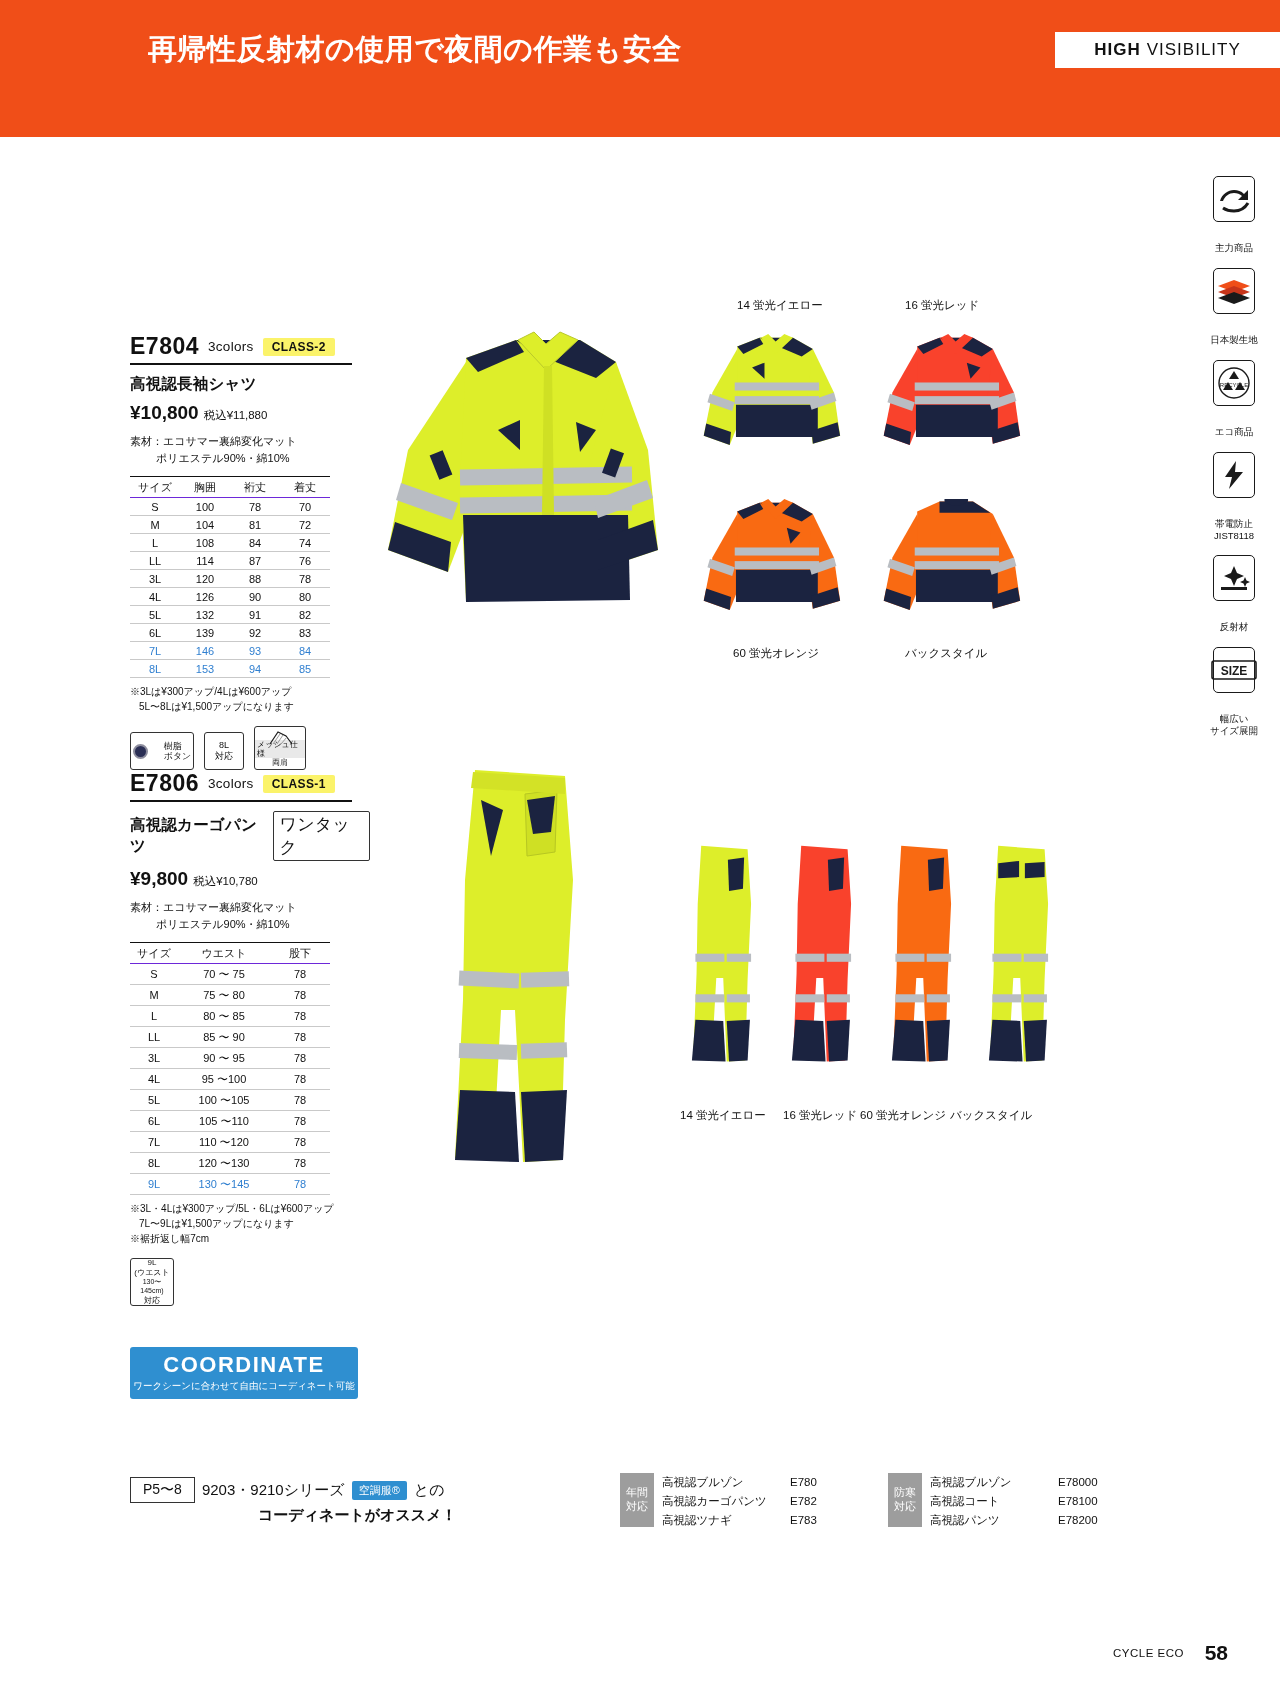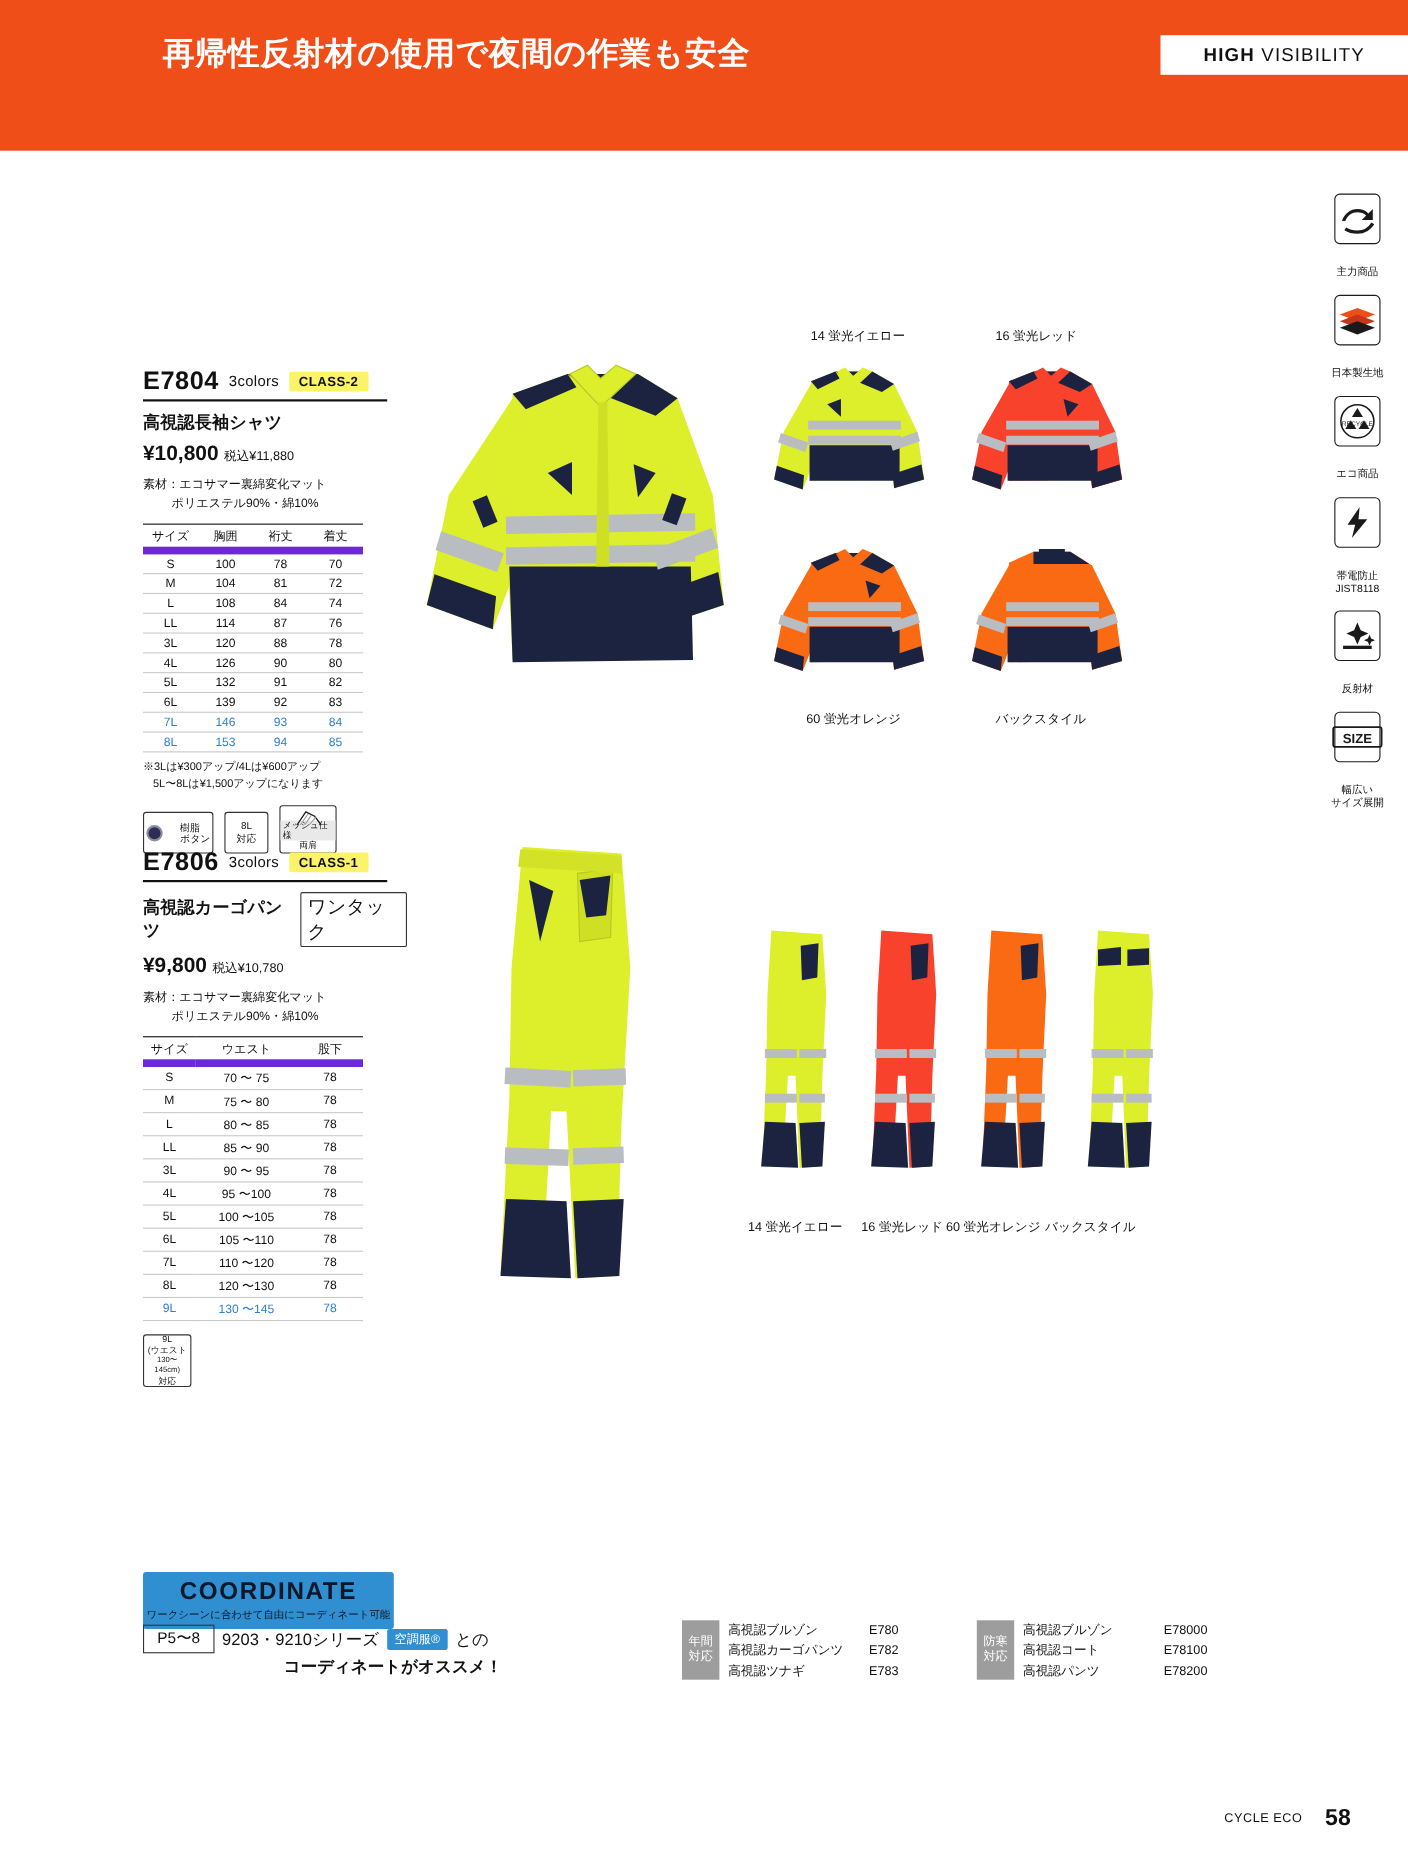--- a/index.html
+++ b/index.html
@@ -58,21 +58,21 @@
   .price { margin-top:7px; font-size:19px; font-weight:bold; }
   .price small { font-size:11.5px; font-weight:normal; margin-left:5px; }
   .material { margin-top:9px; font-size:11px; line-height:1.55; }
   .material .ind { padding-left:26px; display:block; }
 
   
   table.size { border-collapse:collapse; margin-top:9px; font-size:11px; }
   table.size th, table.size td {
     border-bottom:1px solid #c9c9c9; text-align:center; padding:2.5px 0; font-weight:normal;
   }
-  table.size thead th { border-top:1px solid #111; border-bottom:7px solid #6d28d9; font-weight:normal;}
+  table.size thead th { border-top:1px solid #111; border-bottom:1px solid #6d28d9; font-weight:normal;}
   table.size tr.hl td { color:#2f7fd0; }
   .note { font-size:10px; line-height:1.5; margin-top:6px; }
 
   
   .badges { display:flex; gap:10px; margin-top:12px; align-items:flex-end; }
   .bdg-circle {
     width:64px; height:38px; border:1px solid #333; border-radius:3px;
     display:flex; align-items:center; gap:16px; justify-content:center; font-size:9px; line-height:1.15;
   }
   .dot { width:15px; height:15px; border-radius:50%; background:#2b2f55; border:2px solid #8e8e9e; }
@@ -90,22 +90,22 @@
     width:44px; height:48px; border:1px solid #333; border-radius:3px;
     display:flex; flex-direction:column; align-items:center; justify-content:center;
     font-size:8px; line-height:1.25; text-align:center; margin-top:12px;
   }
 
   
   .cap { position:absolute; font-size:11.5px; white-space:nowrap; }
 
   
   .coord-btn {
-    position:absolute; left:130px; top:1429px; width:228px; height:52px;
-    background:#2f8fd0; color:#0f172a; border-radius:3px; text-align:center;
+    position:absolute; left:130px; top:1347px; width:228px; height:52px;
+    background:#2f8fd0; color:#ffffff; border-radius:3px; text-align:center;
     padding-top:5px;
   }
   .coord-btn .t { font-size:22px; font-weight:bold; letter-spacing:1.5px;}
   .coord-btn .s { font-size:9.5px; margin-top:2px;}
   .coord-line { position:absolute; left:130px; top:1477px; font-size:15px; display:flex; align-items:center; gap:7px;}
   .pbox { border:1px solid #333; padding:3px 12px; font-size:14px; }
   .kucho { background:#2f8fd0; color:#fff; padding:2px 7px; font-size:11px; border-radius:2px;}
   .coord-line2 { position:absolute; left:258px; top:1506px; font-size:15px; font-weight:bold;}
 
   .ftable { position:absolute; font-size:11.5px; }
@@ -509,20 +509,25 @@
           <td>78</td>
         </tr>
       <tr class="hl">
           <td>9L</td>
           <td>130 〜145</td>
           <td>78</td>
         </tr>
     </tbody>
   </table>
 
+  <div class="note">
+    <div>※3L・4Lは¥300アップ/5L・6Lは¥600アップ</div>
+    <div style="padding-left:9px">7L〜9Lは¥1,500アップになります</div>
+    <div>※裾折返し幅7cm</div>
+  </div>
 
   <div class="bdg-9l">
     <span>9L</span>
     <span>(ウエスト</span>
     <span style="font-size:7px">130〜145cm)</span>
     <span>対応</span>
   </div>
 </div>
 
 <svg style="position:absolute; left:415px; top:760px;" width="240" height="440" viewBox="0 0 240 440">

